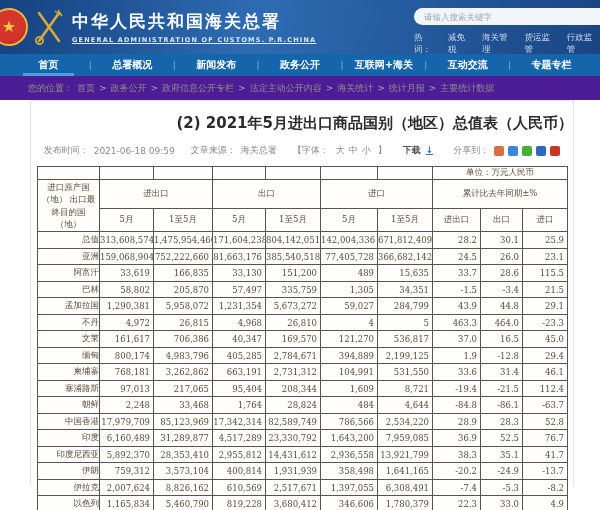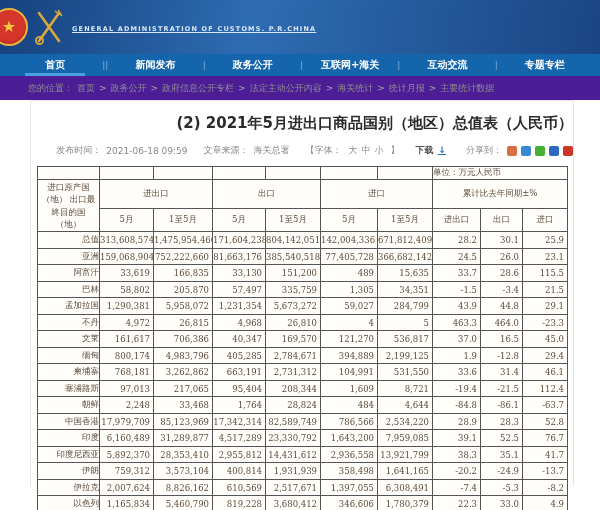--- a/index.html
+++ b/index.html
@@ -36,38 +36,38 @@
   
   .breadcrumb { height:24px; display:flex; align-items:center; gap:4px;
     padding-left:28px; font-size:9px; color:#8f8f8f; background:#4c1d95; }
   .crumb { white-space:nowrap; }
   .crumb-sep { color:#aaa; }
 
   
   .content-box { margin:0 26px 0 30px; border:1px solid #e5e5e5; border-bottom:none;
     background:#fff; padding-top:13px; height:386px; }
   .article-title { text-align:right; font-size:15px; font-weight:bold; color:#2b2b2b; }
-  .article-meta { display:flex; justify-content:flex-end; align-items:center; gap:5px;
+  .article-meta { display:flex; justify-content:center; align-items:center; gap:5px;
     margin-top:11px; font-size:9px; color:#8a8a8a; }
   .meta-strong { color:#555; font-weight:bold; cursor:pointer; }
   .font-size-opt { margin:0 2px; cursor:pointer; }
   .download-icon { color:#2b6cb3; font-weight:bold; border-bottom:1px solid #2b6cb3;
     line-height:8px; display:inline-block; cursor:pointer; }
   .share-icons { display:flex; gap:4px; }
   .share-icon { width:10px; height:10px; border-radius:2px; display:inline-block; cursor:pointer; }
 
   
   .table-wrap { width:530px; margin:9px auto 0; }
   table { border-collapse:collapse; width:100%; table-layout:fixed;
     font-family:"DejaVu Serif","Liberation Serif",serif; font-size:8.5px; color:#5d4b3c;
     background:#fffefb; }
   td,th { border:1px solid #555; overflow:hidden; white-space:nowrap; }
   th { font-weight:normal; text-align:center; white-space:normal; }
   .unit-row td { height:13px; font-size:8.5px; }
-  .unit-cell { }
+  .unit-cell { text-align:center; }
   .group-row th { height:22px; }
   .stub-cell { white-space:normal; font-size:8.5px; line-height:1.45; padding:1px 2px; }
   .sub-row th { height:17px; }
   tbody td { height:16.5px; }
   td.country { text-align:right; padding-left:3px;font-family:Liberation Serif, serif; }
   td.num { text-align:right; padding-right:3px; }
   col.c0{width:62px} col.c1{width:54px} col.c2{width:59px} col.c3{width:53px}
   col.c4{width:55px} col.c5{width:57px} col.c6{width:55px} col.c7{width:48px}
   col.c8{width:42px} col.c9{width:45px}
 </style>
@@ -79,28 +79,42 @@
     <div class="emblem">★</div>
     <svg class="customs-logo" viewBox="0 0 30 40">
       <g stroke="#d8a93c" stroke-width="2.6" fill="none" stroke-linecap="round">
         <line x1="5" y1="6" x2="25" y2="34"></line>
         <line x1="25" y1="6" x2="5" y2="34"></line>
       </g>
       <circle cx="5.5" cy="33.5" r="3.6" fill="none" stroke="#d8a93c" stroke-width="1.8"></circle>
       <path d="M21 4 L26 8 M24 3 L28 9" stroke="#d8a93c" stroke-width="1.4" fill="none"></path>
     </svg>
     <div>
+      <div class="site-title-cn">中华人民共和国海关总署</div>
       <div class="site-title-en">GENERAL ADMINISTRATION OF CUSTOMS. P.R.CHINA</div>
     </div>
   </div>
+  <div class="header-right">
+    <input class="search-pill" type="text" placeholder="请输入搜索关键字" style="">
+    <div class="hot-words">
+      <span>热词：</span>
+      <span class="hot-words" style="margin-top:0">
+          <span class="hot-word">减免税</span>
+          <span class="hot-word">海关管理</span>
+          <span class="hot-word">货运监管</span>
+          <span class="hot-word">行政监管</span>
+        </span>
+    </div>
+  </div>
 </div>
 
 <div class="main-nav">
     <div class="nav-item active">首页</div>
     <span class="nav-divider">|</span>
+    <div class="nav-item">总署概况</div>
     <span class="nav-divider">|</span>
     <div class="nav-item">新闻发布</div>
     <span class="nav-divider">|</span>
     <div class="nav-item">政务公开</div>
     <span class="nav-divider">|</span>
     <div class="nav-item">互联网+海关</div>
     <span class="nav-divider">|</span>
     <div class="nav-item">互动交流</div>
     <span class="nav-divider">|</span>
     <div class="nav-item">专题专栏</div>
@@ -346,21 +360,21 @@
             <td class="num">52.8</td>
           </tr>
           <tr>
             <td class="country">印度</td>
             <td class="num">6,160,489</td>
             <td class="num">31,289,877</td>
             <td class="num">4,517,289</td>
             <td class="num">23,330,792</td>
             <td class="num">1,643,200</td>
             <td class="num">7,959,085</td>
-            <td class="num">39.1</td>
+            <td class="num">36.9</td>
             <td class="num">52.5</td>
             <td class="num">76.7</td>
           </tr>
           <tr>
             <td class="country">印度尼西亚</td>
             <td class="num">5,892,370</td>
             <td class="num">28,353,410</td>
             <td class="num">2,955,812</td>
             <td class="num">14,431,612</td>
             <td class="num">2,936,558</td>

